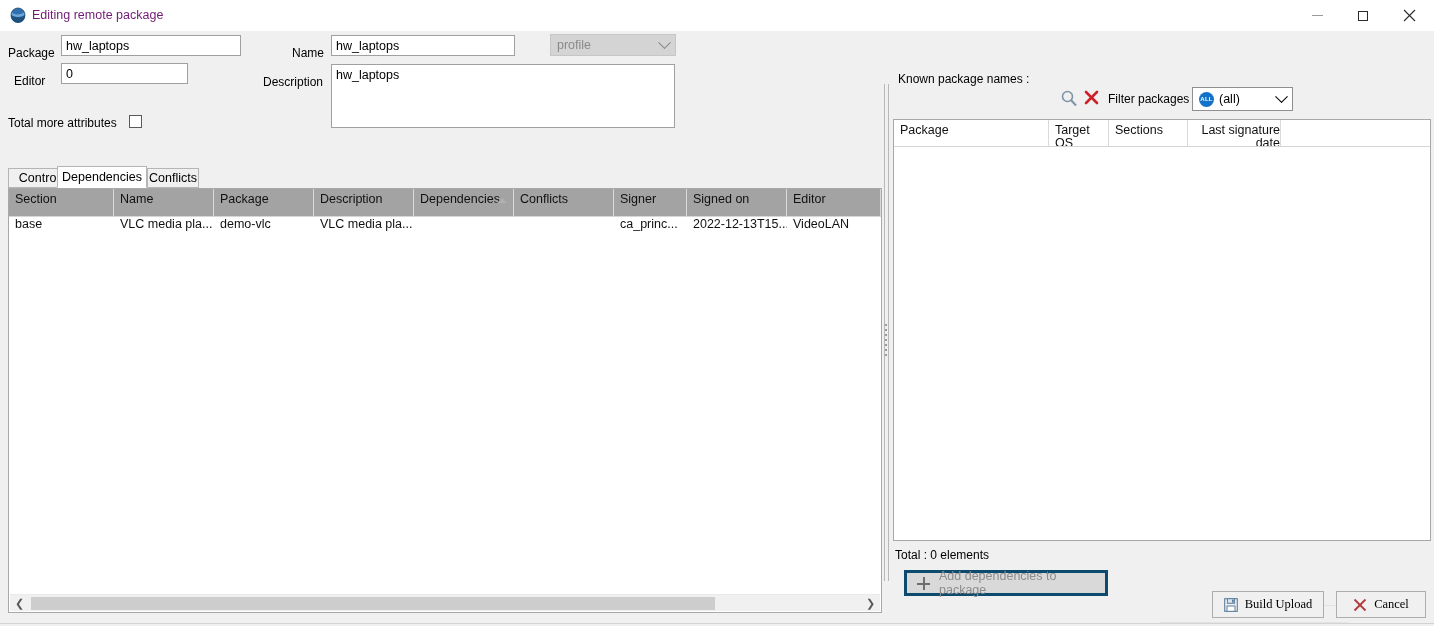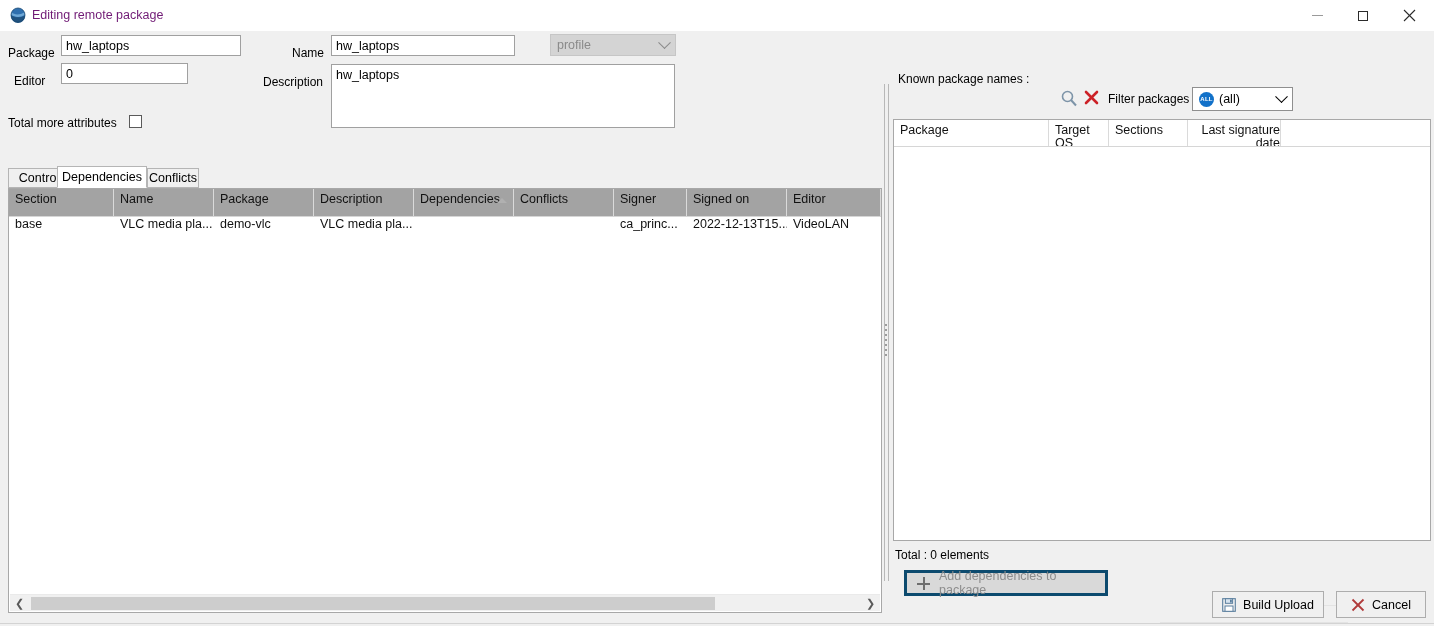--- a/index.html
+++ b/index.html
@@ -285,21 +285,21 @@
   }
 
   .btn {
     position: absolute; height: 27px;
     background: #f0f0f0;
     border: 1px solid #adadad;
     font-size: 12.5px; color: #000;
     display: flex; align-items: center; justify-content: center;
     gap: 7px;
   }
-  .btn .lab { white-space: nowrap; }
+  .btn .lab { white-space: nowrap; font-family: Liberation Serif, serif; }
 
   
   .edgeline {
     position: absolute; background: #d3d3d3;
   }
 </style>
 </head>
 <body>
 
 <div id="app">

